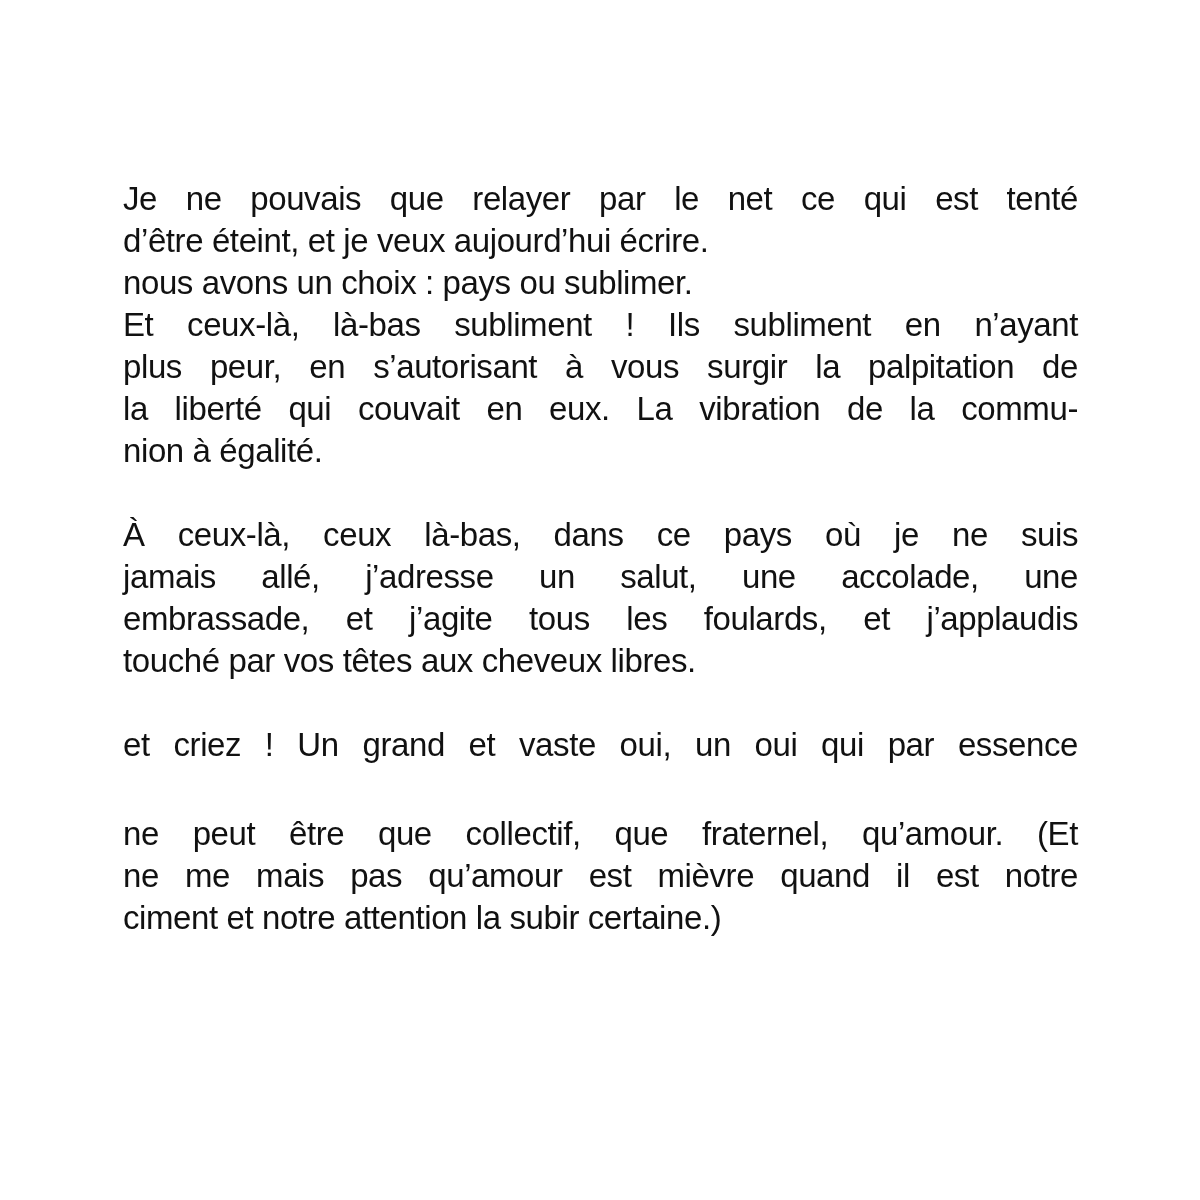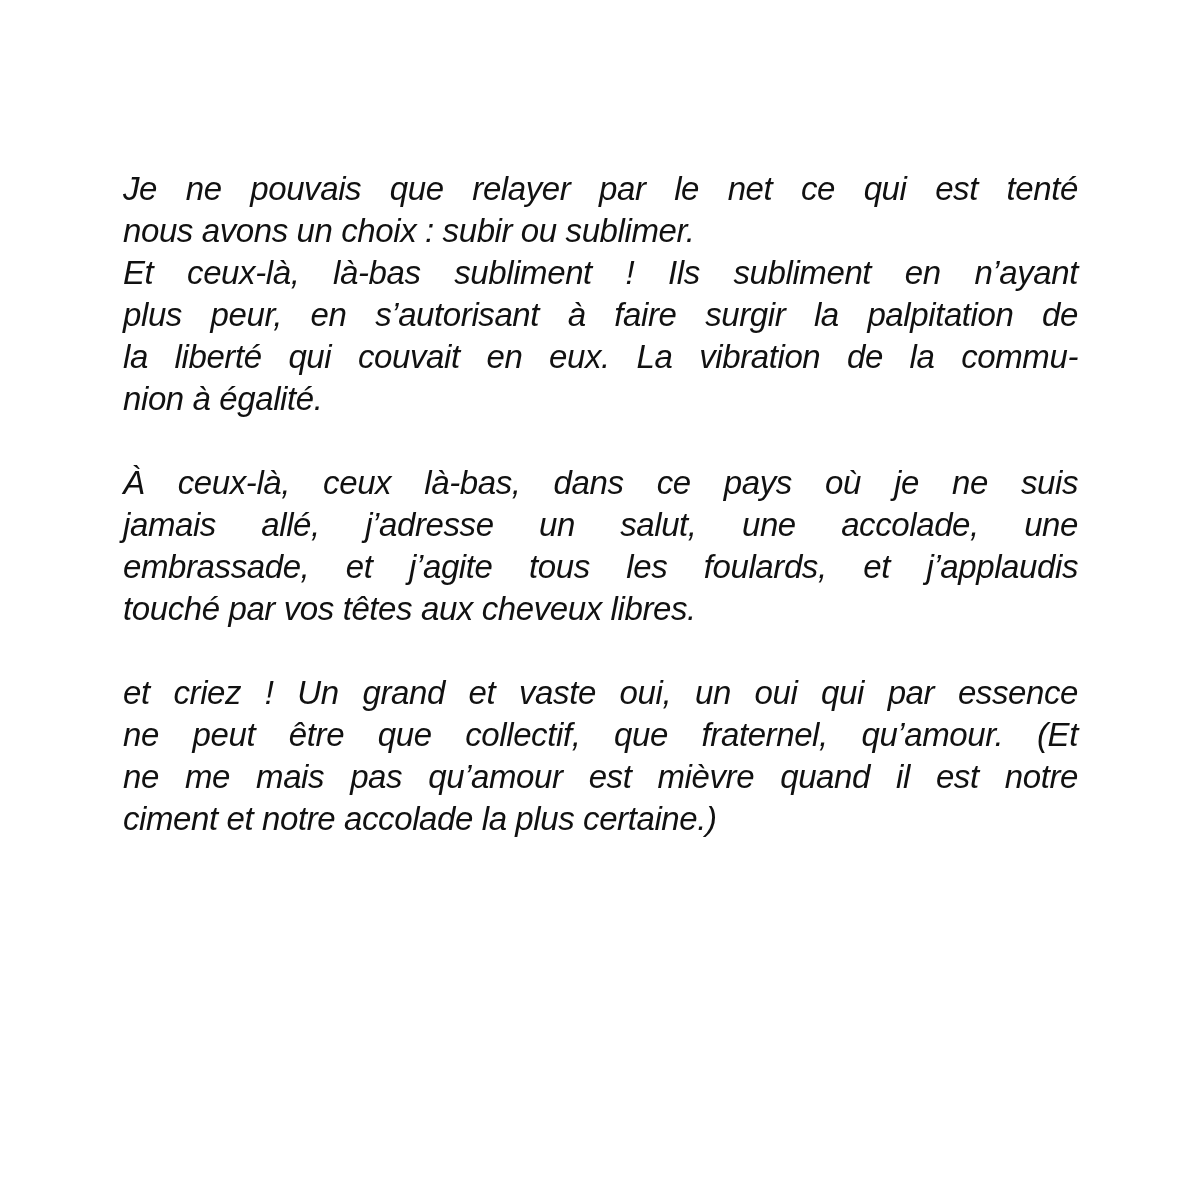--- a/index.html
+++ b/index.html
@@ -11,23 +11,22 @@
       width: 1200px;
       height: 1200px;
       position: relative;
       overflow: hidden;
       font-family: "Liberation Sans", sans-serif;
       color: #111111;
     }
     .page {
       position: absolute;
       left: 123px;
-      top: 168px;
+      top: 178px;
       width: 955px;
-      font-style: italic;
     }
     .paragraph {
       margin: 0;
     }
     .paragraph + .paragraph.gap {
       margin-top: 42px;
     }
     .line {
       display: block;
       height: 42px;
@@ -42,35 +41,36 @@
     .line.last {
       text-align-last: left;
     }
   </style>
 </head>
 <body>
 
 <div class="page">
   <div class="paragraph">
     <span class="line" style="display: block;">Je ne pouvais que relayer par le net ce qui est tenté</span>
+    <span class="line last" style="display: block;">d’être éteint, et je veux aujourd’hui écrire.</span>
   </div>
   <div class="paragraph">
-    <span class="line last" style="display: block;">nous avons un choix : subir ou sublimer.</span>
+    <span class="line last" style="display: block;">nous avons un choix : pays ou sublimer.</span>
   </div>
   <div class="paragraph">
     <span class="line" style="display: block;">Et ceux-là, là-bas subliment ! Ils subliment en n’ayant</span>
-    <span class="line" style="display: block;">plus peur, en s’autorisant à faire surgir la palpitation de</span>
+    <span class="line" style="display: block;">plus peur, en s’autorisant à vous surgir la palpitation de</span>
     <span class="line" style="display: block;">la liberté qui couvait en eux. La vibration de la commu-</span>
     <span class="line last" style="display: block;">nion à égalité.</span>
   </div>
   <div class="paragraph gap">
     <span class="line" style="display: block;">À ceux-là, ceux là-bas, dans ce pays où je ne suis</span>
     <span class="line" style="display: block;">jamais allé, j’adresse un salut, une accolade, une</span>
     <span class="line" style="display: block;">embrassade, et j’agite tous les foulards, et j’applaudis</span>
     <span class="line last" style="display: block;">touché par vos têtes aux cheveux libres.</span>
   </div>
   <div class="paragraph gap">
     <span class="line" style="display: block;">et criez ! Un grand et vaste oui, un oui qui par essence</span>
-    <span class="line" style="display: block;">ne peut être que collectif, que fraternel, qu’amour. (Et</span>
+    <span class="line" style="display: block; margin-top: 47px;">ne peut être que collectif, que fraternel, qu’amour. (Et</span>
     <span class="line" style="display: block;">ne me mais pas qu’amour est mièvre quand il est notre</span>
-    <span class="line last" style="display: block;">ciment et notre accolade la plus certaine.)</span>
+    <span class="line last" style="display: block;">ciment et notre attention la subir certaine.)</span>
   </div>
 </div>
 
 </body></html>

